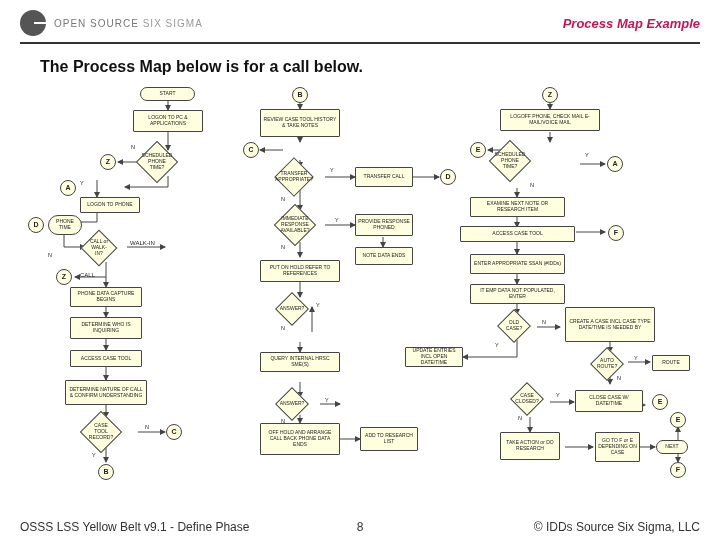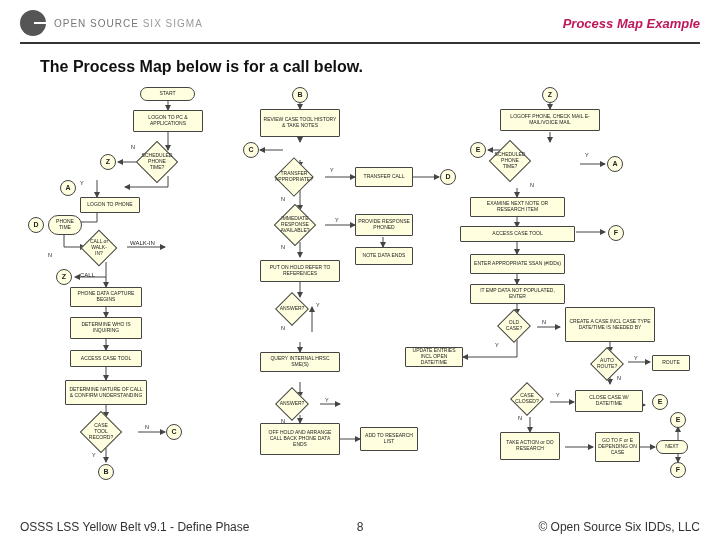--- a/index.html
+++ b/index.html
@@ -240,14 +240,14 @@
 <div class="box" style="left:575px;top:350px;width:45px;height:30px">GO TO F or E DEPENDING ON CASE</div>
 <div class="oval" style="left:636px;top:358px;width:32px;height:14px">NEXT</div>
 <div class="circ" style="left:650px;top:330px;width:16px;height:16px">E</div>
 <div class="circ" style="left:650px;top:380px;width:16px;height:16px">F</div>
 
 </div>
 
 <div class="footer">
   <span>OSSS LSS Yellow Belt v9.1 - Define Phase</span>
   <span class="page">8</span>
-  <span>© Open Source Six IDDs, LLC</span>
+  <span>© IDDs Source Six Sigma, LLC</span>
 </div>
 
 </body></html>

